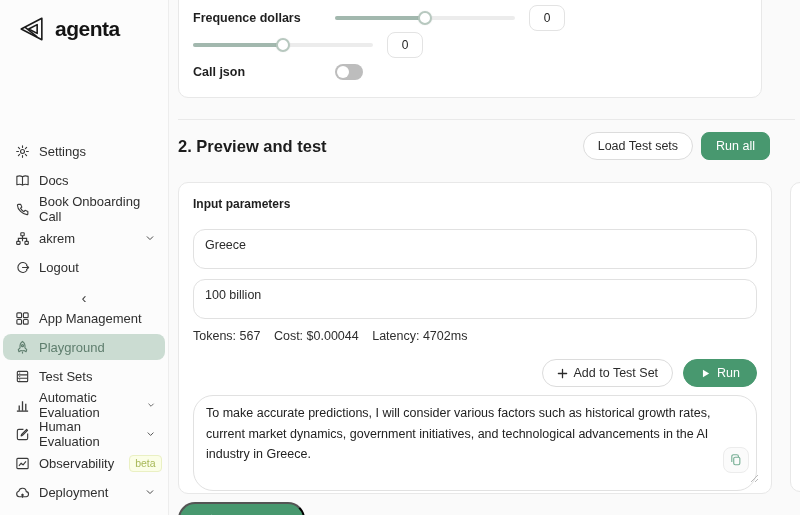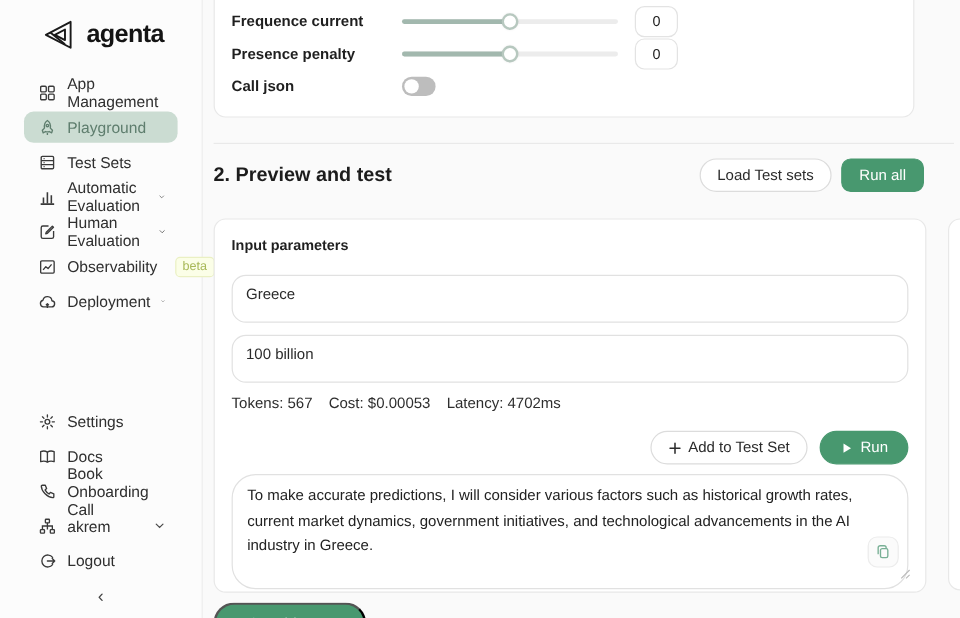--- a/index.html
+++ b/index.html
@@ -7,21 +7,21 @@
   body {
     font-family:"Liberation Sans","DejaVu Sans",sans-serif;
     background:#fafafa; color:#1d1d1f; overflow:hidden;
   }
   .page { position:relative; width:800px; height:515px; overflow:hidden; background:#fafafa; }
 
   
   .sidebar {
     position:absolute; left:0; top:0; bottom:0; width:169px;
     background:#fcfcfc; border-right:1px solid #ededed;
-    display:flex; flex-direction:column; padding:14px 20px 10px;
+    display:flex; flex-direction:column; padding:14px 3px 10px;
   }
   .logo { display:flex; align-items:center; gap:8px; padding-left:14px; margin-bottom:20px; }
   .logo-text { font-size:21px; font-weight:800; letter-spacing:-0.5px; color:#141414; }
   .nav { display:flex; flex-direction:column; gap:3px; }
   .nav-item {
     display:flex; align-items:center; gap:9px; padding:5px 10px 5px 12px;
     border-radius:8px; font-size:13px; color:#2f2f2f; height:26px; cursor:pointer;
   }
   .nav-item .ic { flex:0 0 15px; width:15px; height:15px; color:#3a3a3a; display:flex; }
   .nav-item.active { background:#cbdcd2; color:#5f7e6e; }
@@ -120,20 +120,82 @@
       <span style="width:30px;height:30px;display:flex;">
         <svg viewBox="0 0 32 32" fill="none" stroke="#1a1a1a" stroke-width="1.7" stroke-linejoin="round">
           <path d="M4.5 16 L26.5 4.5 V27.5 Z"></path>
           <path d="M12.5 16 L21.5 11.3 V20.7 Z"></path>
           <path d="M8.5 14 L21.5 24.5"></path>
         </svg>
       </span>
       <span class="logo-text">agenta</span>
     </div>
 
+    <div class="nav nav-footer">
+      <div class="nav-item">
+        <span class="ic">
+          <svg viewBox="0 0 16 16" fill="none" stroke="currentColor" stroke-width="1.2" stroke-linecap="round">
+              <circle cx="8" cy="8" r="2.1"></circle>
+              <path d="M8 1.8v1.9M8 12.3v1.9M1.8 8h1.9M12.3 8h1.9M3.6 3.6l1.35 1.35M11.05 11.05l1.35 1.35M12.4 3.6l-1.35 1.35M4.95 11.05L3.6 12.4"></path>
+            </svg>
+        </span>
+        <span>Settings</span>
+      </div>
+
+      <div class="nav-item">
+        <span class="ic">
+          <svg viewBox="0 0 16 16" fill="none" stroke="currentColor" stroke-width="1.2" stroke-linejoin="round">
+              <path d="M8 4C6.2 2.9 4.1 2.8 2 3.6v8.9c2.1-.8 4.2-.7 6 .4 1.8-1.1 3.9-1.2 6-.4V3.6c-2.1-.8-4.2-.7-6 .4z"></path>
+              <path d="M8 4v9"></path>
+            </svg>
+        </span>
+        <span>Docs</span>
+      </div>
+
+      <div class="nav-item">
+        <span class="ic">
+          <svg viewBox="0 0 16 16" fill="none" stroke="currentColor" stroke-width="1.2" stroke-linejoin="round">
+              <path d="M3.5 2.5h2.6l1.2 3-1.4 1.2a9 9 0 0 0 3.6 3.6l1.2-1.4 3 1.2v2.6c0 .5-.4.9-.9.8C8 13.3 2.7 8 2.6 3.4c0-.5.4-.9.9-.9z"></path>
+            </svg>
+        </span>
+        <span>Book Onboarding Call</span>
+      </div>
+
+      <div class="nav-item">
+        <span class="ic">
+          <svg viewBox="0 0 16 16" fill="none" stroke="currentColor" stroke-width="1.2">
+              <rect x="6.2" y="1.8" width="3.6" height="3.2" rx="0.6"></rect>
+              <rect x="1.8" y="11" width="3.6" height="3.2" rx="0.6"></rect>
+              <rect x="10.6" y="11" width="3.6" height="3.2" rx="0.6"></rect>
+              <path d="M8 5v2.8M3.6 11V7.8h8.8V11M8 7.8V11"></path>
+            </svg>
+        </span>
+        <span>akrem</span>
+        <span class="chev">
+          <svg viewBox="0 0 16 16" fill="none" stroke="currentColor" stroke-width="1.6" stroke-linecap="round">
+              <path d="M3.5 6l4.5 4.5L12.5 6"></path>
+            </svg>
+        </span>
+      </div>
+
+      <div class="nav-item">
+        <span class="ic">
+          <svg viewBox="0 0 16 16" fill="none" stroke="currentColor" stroke-width="1.2" stroke-linecap="round" stroke-linejoin="round">
+              <path d="M12.6 4.8A5.3 5.3 0 1 0 12.6 11.2"></path>
+              <path d="M8 8h6.5M12.3 5.8L14.5 8l-2.2 2.2"></path>
+            </svg>
+        </span>
+        <span>Logout</span>
+      </div>
+
+      <div class="collapse-row">
+        <span class="collapse-btn">‹</span>
+      </div>
+    </div>
+
     <div class="nav">
       <div class="nav-item">
         <span class="ic">
           <svg viewBox="0 0 16 16" fill="none" stroke="currentColor" stroke-width="1.2">
               <rect x="2" y="2" width="5" height="5" rx="1"></rect>
               <rect x="9" y="2" width="5" height="5" rx="1"></rect>
               <rect x="2" y="9" width="5" height="5" rx="1"></rect>
               <rect x="9" y="9" width="5" height="5" rx="1"></rect>
             </svg>
         </span>
@@ -216,97 +278,34 @@
             </svg>
         </span>
         <span>Deployment</span>
         <span class="chev">
           <svg viewBox="0 0 16 16" fill="none" stroke="currentColor" stroke-width="1.6" stroke-linecap="round">
               <path d="M3.5 6l4.5 4.5L12.5 6"></path>
             </svg>
         </span>
       </div>
     </div>
-
-    <div class="nav nav-footer">
-      <div class="nav-item">
-        <span class="ic">
-          <svg viewBox="0 0 16 16" fill="none" stroke="currentColor" stroke-width="1.2" stroke-linecap="round">
-              <circle cx="8" cy="8" r="2.1"></circle>
-              <path d="M8 1.8v1.9M8 12.3v1.9M1.8 8h1.9M12.3 8h1.9M3.6 3.6l1.35 1.35M11.05 11.05l1.35 1.35M12.4 3.6l-1.35 1.35M4.95 11.05L3.6 12.4"></path>
-            </svg>
-        </span>
-        <span>Settings</span>
-      </div>
-
-      <div class="nav-item">
-        <span class="ic">
-          <svg viewBox="0 0 16 16" fill="none" stroke="currentColor" stroke-width="1.2" stroke-linejoin="round">
-              <path d="M8 4C6.2 2.9 4.1 2.8 2 3.6v8.9c2.1-.8 4.2-.7 6 .4 1.8-1.1 3.9-1.2 6-.4V3.6c-2.1-.8-4.2-.7-6 .4z"></path>
-              <path d="M8 4v9"></path>
-            </svg>
-        </span>
-        <span>Docs</span>
-      </div>
-
-      <div class="nav-item">
-        <span class="ic">
-          <svg viewBox="0 0 16 16" fill="none" stroke="currentColor" stroke-width="1.2" stroke-linejoin="round">
-              <path d="M3.5 2.5h2.6l1.2 3-1.4 1.2a9 9 0 0 0 3.6 3.6l1.2-1.4 3 1.2v2.6c0 .5-.4.9-.9.8C8 13.3 2.7 8 2.6 3.4c0-.5.4-.9.9-.9z"></path>
-            </svg>
-        </span>
-        <span>Book Onboarding Call</span>
-      </div>
-
-      <div class="nav-item">
-        <span class="ic">
-          <svg viewBox="0 0 16 16" fill="none" stroke="currentColor" stroke-width="1.2">
-              <rect x="6.2" y="1.8" width="3.6" height="3.2" rx="0.6"></rect>
-              <rect x="1.8" y="11" width="3.6" height="3.2" rx="0.6"></rect>
-              <rect x="10.6" y="11" width="3.6" height="3.2" rx="0.6"></rect>
-              <path d="M8 5v2.8M3.6 11V7.8h8.8V11M8 7.8V11"></path>
-            </svg>
-        </span>
-        <span>akrem</span>
-        <span class="chev">
-          <svg viewBox="0 0 16 16" fill="none" stroke="currentColor" stroke-width="1.6" stroke-linecap="round">
-              <path d="M3.5 6l4.5 4.5L12.5 6"></path>
-            </svg>
-        </span>
-      </div>
-
-      <div class="nav-item">
-        <span class="ic">
-          <svg viewBox="0 0 16 16" fill="none" stroke="currentColor" stroke-width="1.2" stroke-linecap="round" stroke-linejoin="round">
-              <path d="M12.6 4.8A5.3 5.3 0 1 0 12.6 11.2"></path>
-              <path d="M8 8h6.5M12.3 5.8L14.5 8l-2.2 2.2"></path>
-            </svg>
-        </span>
-        <span>Logout</span>
-      </div>
-
-      <div class="collapse-row">
-        <span class="collapse-btn">‹</span>
-      </div>
-    </div>
   </div>
 
   <div class="top-card">
     <div class="param-row">
-      <span class="param-label">Frequence current</span>
+      <span class="param-label">Frequence dollars</span>
       <div class="slider">
         <div class="track"></div>
         <div class="fill"></div>
         <div class="handle"></div>
       </div>
       <div class="value-box">0</div>
     </div>
 
     <div class="param-row">
-      <span class="param-label">Presence penalty</span>
       <div class="slider">
         <div class="track"></div>
         <div class="fill"></div>
         <div class="handle"></div>
       </div>
       <div class="value-box">0</div>
     </div>
 
     <div class="param-row">
       <span class="param-label">Call json</span>
@@ -327,21 +326,21 @@
   </div>
 
   <div class="input-card">
     <div class="input-card-title">Input parameters</div>
 
     <div class="text-input">Greece</div>
     <div class="text-input">100 billion</div>
 
     <div class="stats-row">
       <span>Tokens: 567</span>
-      <span>Cost: $0.00053</span>
+      <span>Cost: $0.00044</span>
       <span>Latency: 4702ms</span>
     </div>
 
     <div class="action-row">
       <button class="btn btn-default">
         <span class="plus-ic">
           <svg viewBox="0 0 12 12" fill="none" stroke="currentColor" stroke-width="1.4" stroke-linecap="round">
               <path d="M6 1.5v9M1.5 6h9"></path>
             </svg>
         </span>

